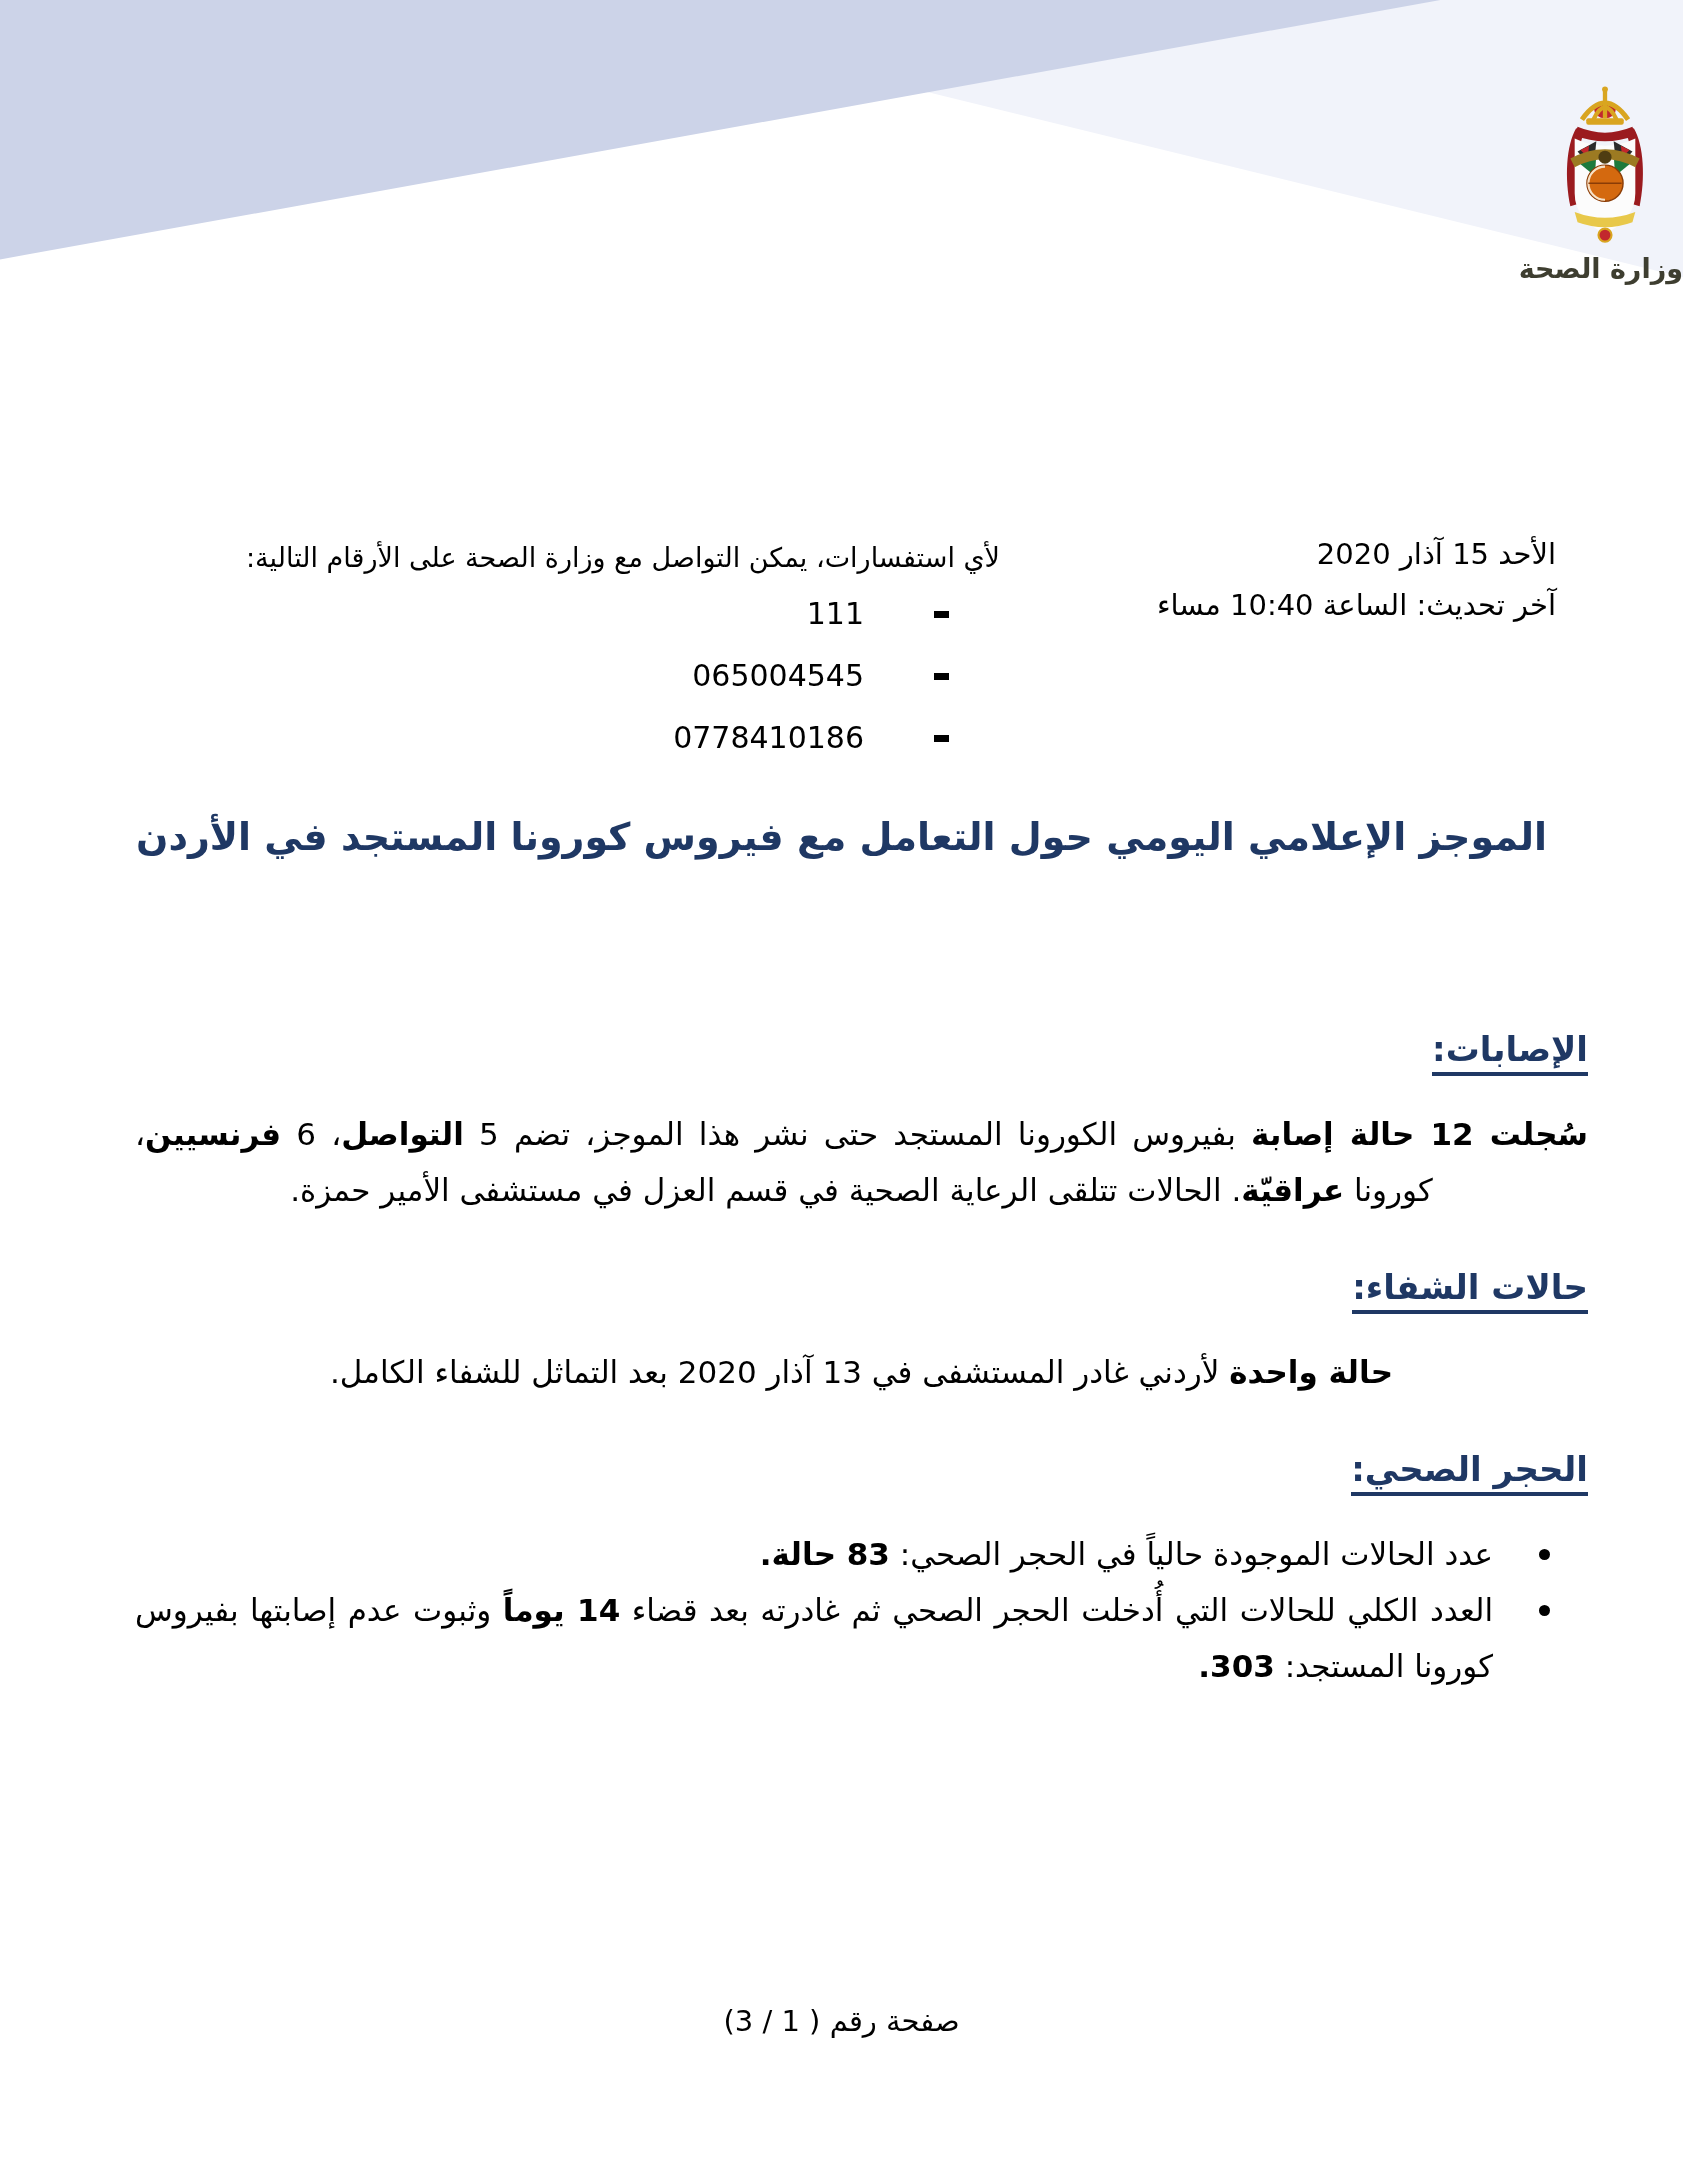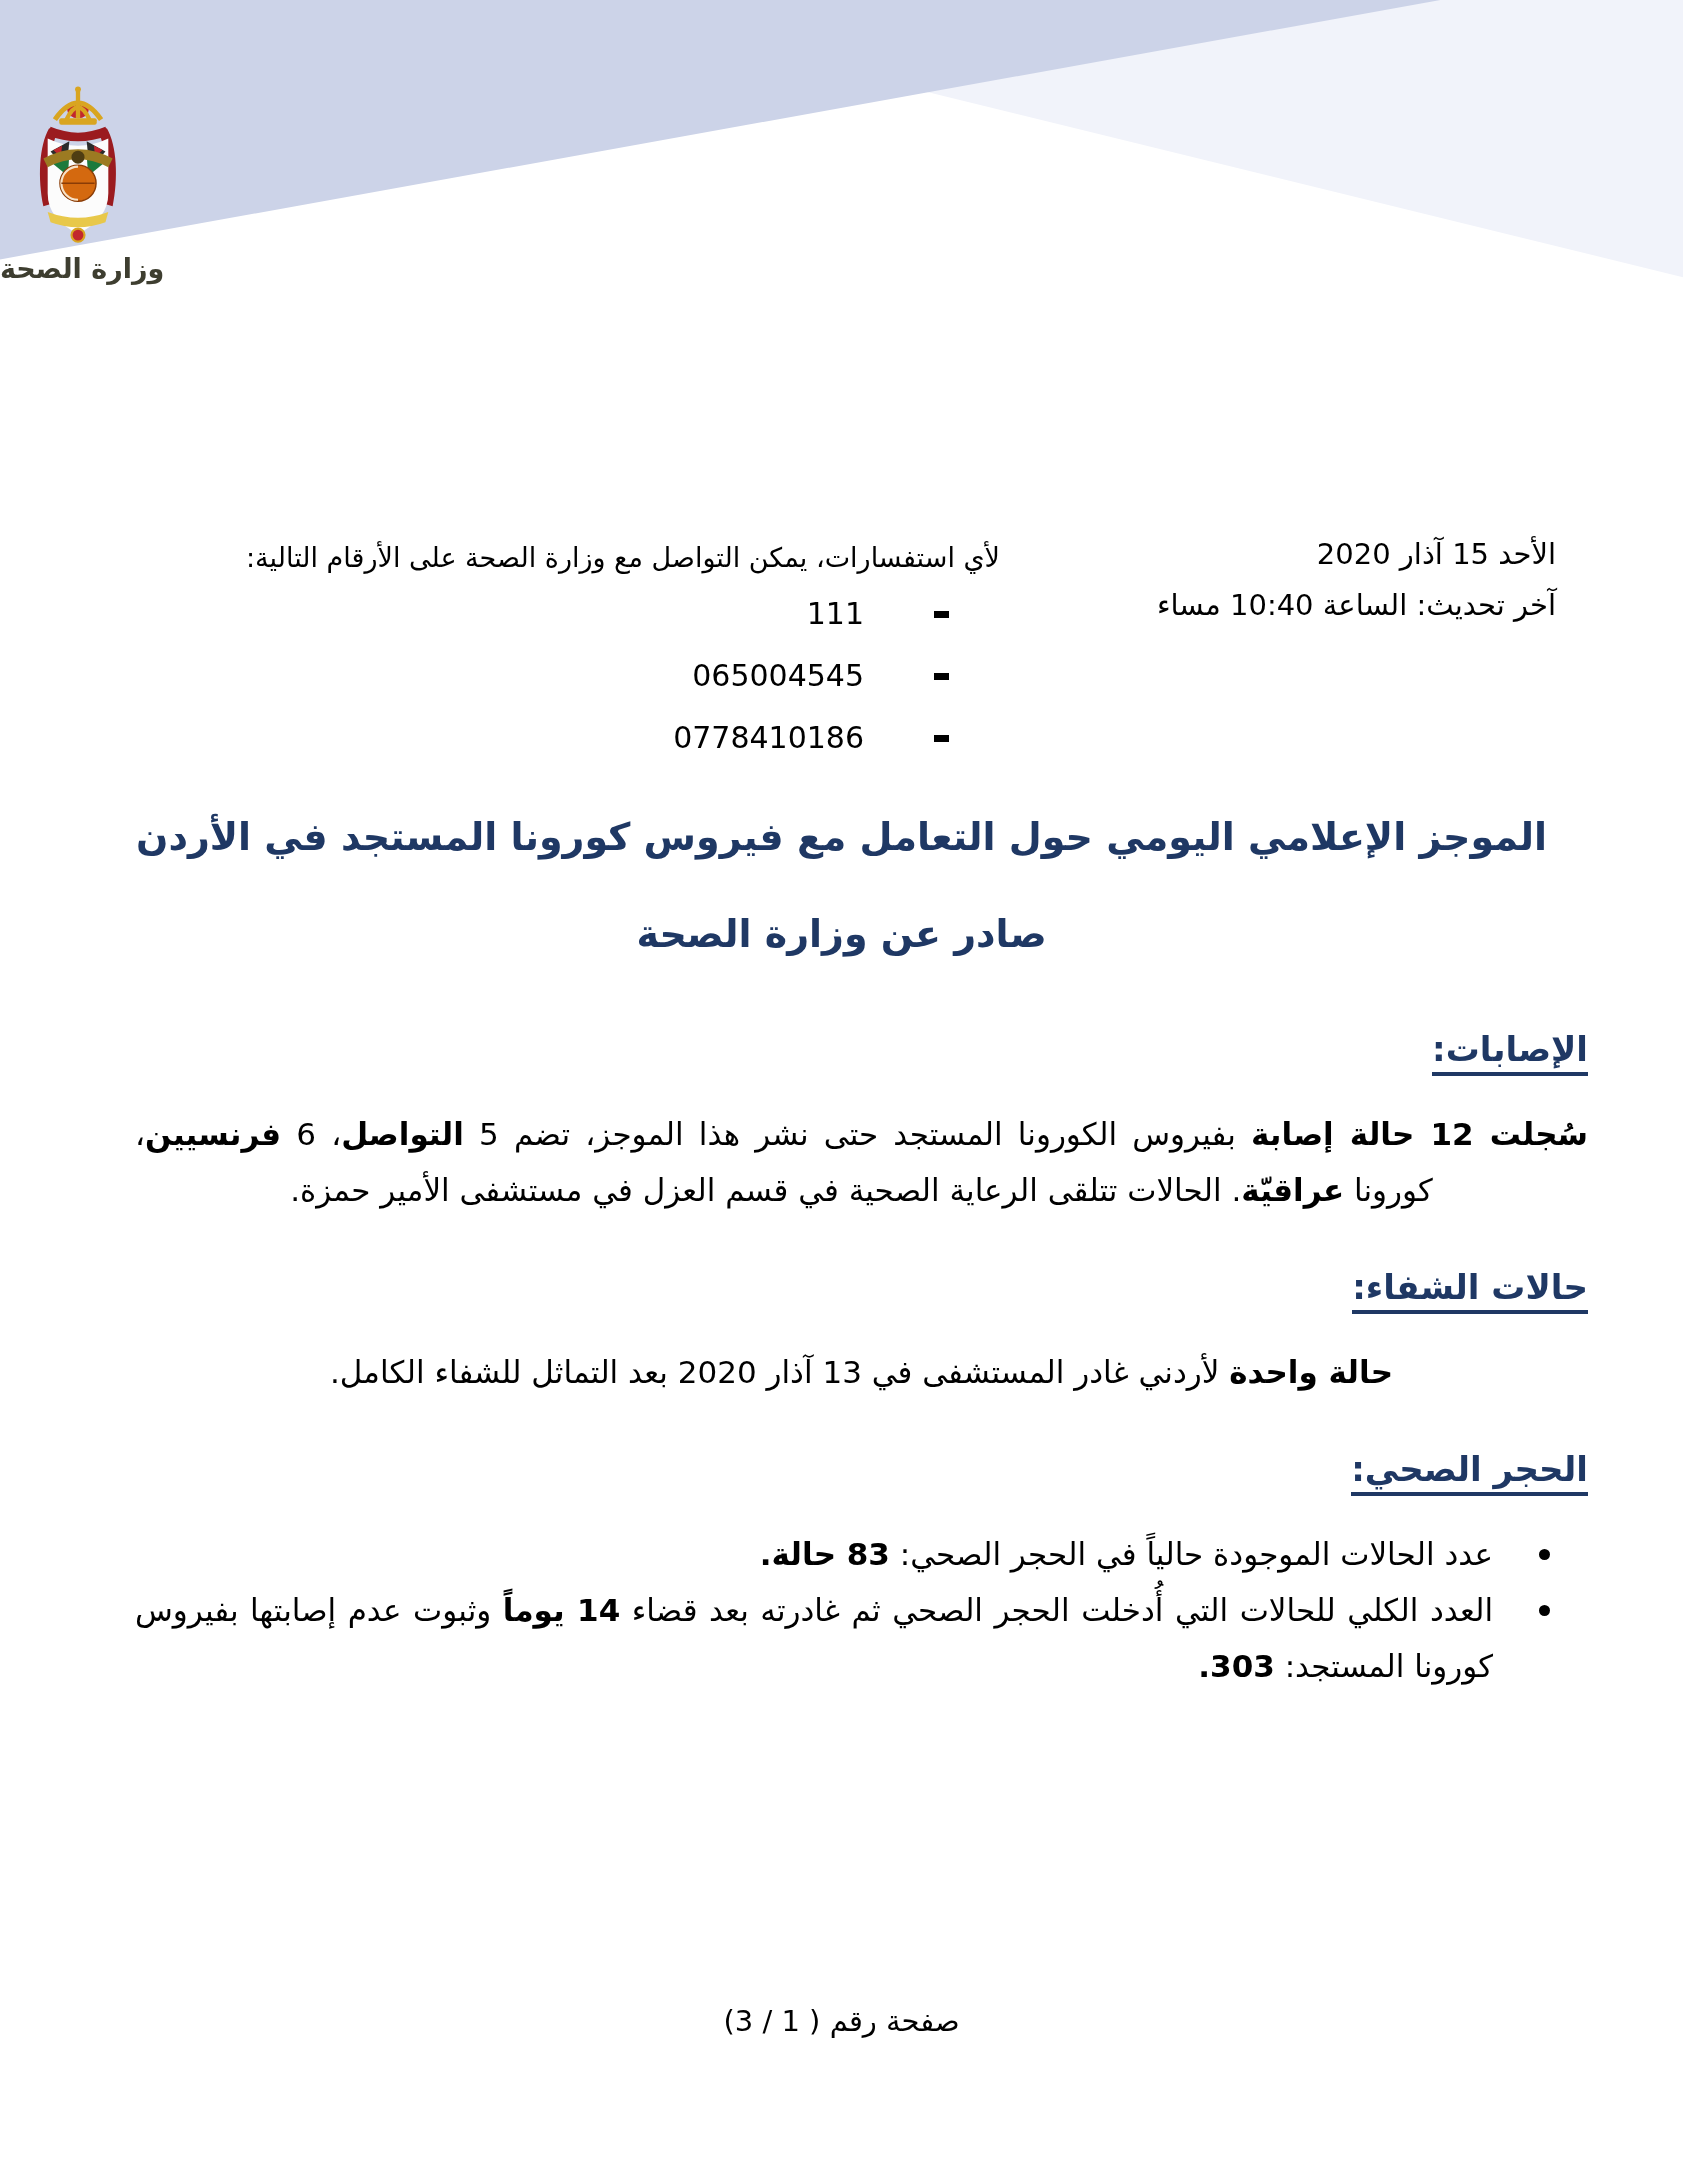--- a/index.html
+++ b/index.html
@@ -12,21 +12,21 @@
     font-family:"DejaVu Sans",sans-serif;
     color:#000;
     direction:rtl;
   }
   .b{font-weight:bold;}
   
   .banner{position:absolute;top:0;left:0;width:1683px;height:297px;}
   
   .logo-block{
     position:absolute;top:85px;left:0;right:0;
-    display:flex;flex-direction:column;align-items:flex-end;
+    display:flex;flex-direction:column;align-items:flex-start;
   }
   .crest{width:156px;height:166px;}
   .ministry-name{
     margin-top:2px;
     font-size:27px;font-weight:bold;color:#3e3e30;
     letter-spacing:1px;
   }
   
   .date-block{
     position:absolute;top:529px;right:127px;
@@ -154,21 +154,20 @@
 
         <div class="phone-row">
           <span class="dash-bullet"></span>
           <span class="phone-number">0778410186</span>
         </div>
       </div>
   </div>
 
   <div class="doc-title">
     <div class="t1">الموجز الإعلامي اليومي حول التعامل مع فيروس كورونا المستجد في الأردن</div>
-    <div class="t2">صادر عن وزارة الصحة</div>
   </div>
 
   <div class="content">
 
     <h2><span class="hline">الإصابات:</span></h2>
     <p><span class="b">سُجلت 12 حالة إصابة</span><span> بفيروس الكورونا المستجد حتى نشر هذا الموجز، تضم 5 </span><span class="b">التواصل</span><span>، 6 </span><span class="b">فرنسيين</span><span>، كورونا </span><span class="b">عراقيّة</span><span>. الحالات تتلقى الرعاية الصحية في قسم العزل في مستشفى الأمير حمزة.</span></p>
 
     <h2><span class="hline">حالات الشفاء:</span></h2>
     <p><span class="b">حالة واحدة</span><span> لأردني غادر المستشفى في 13 آذار 2020 بعد التماثل للشفاء الكامل.</span></p>
 

